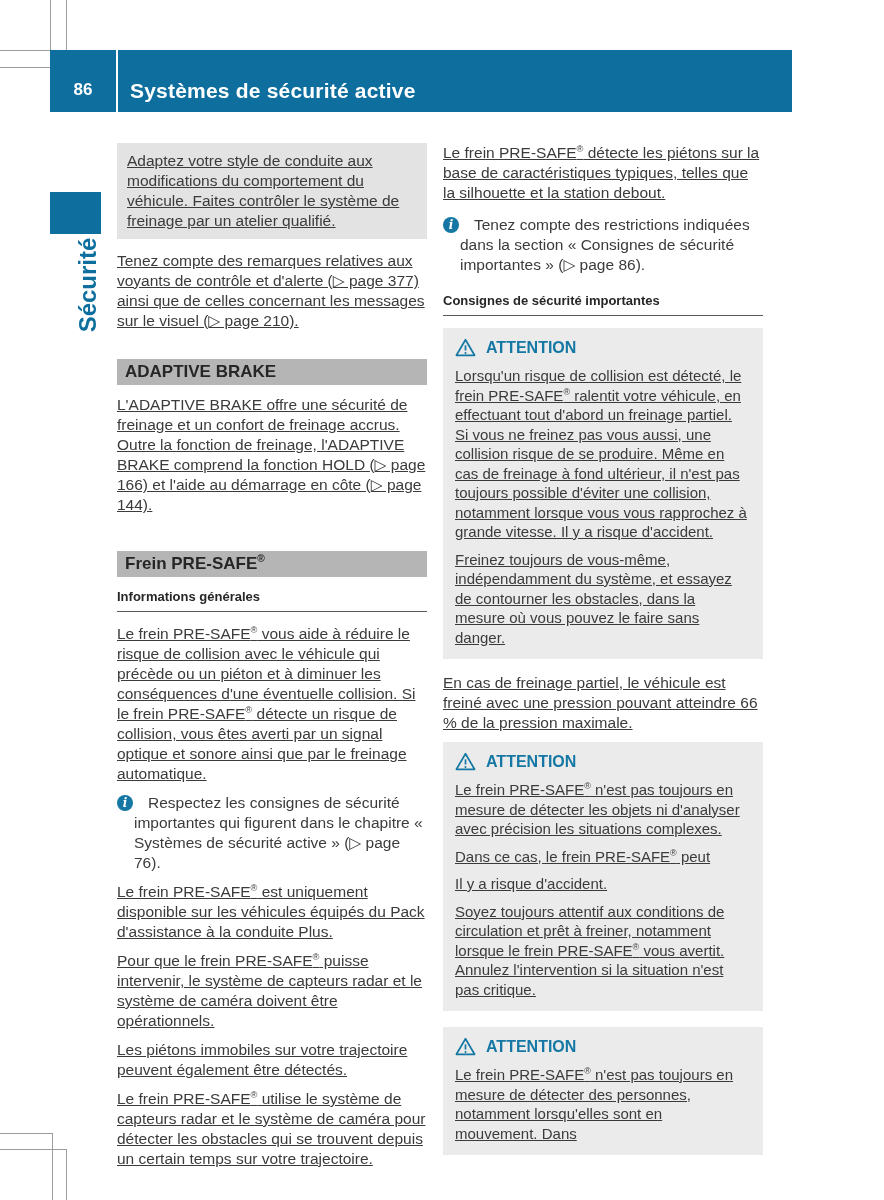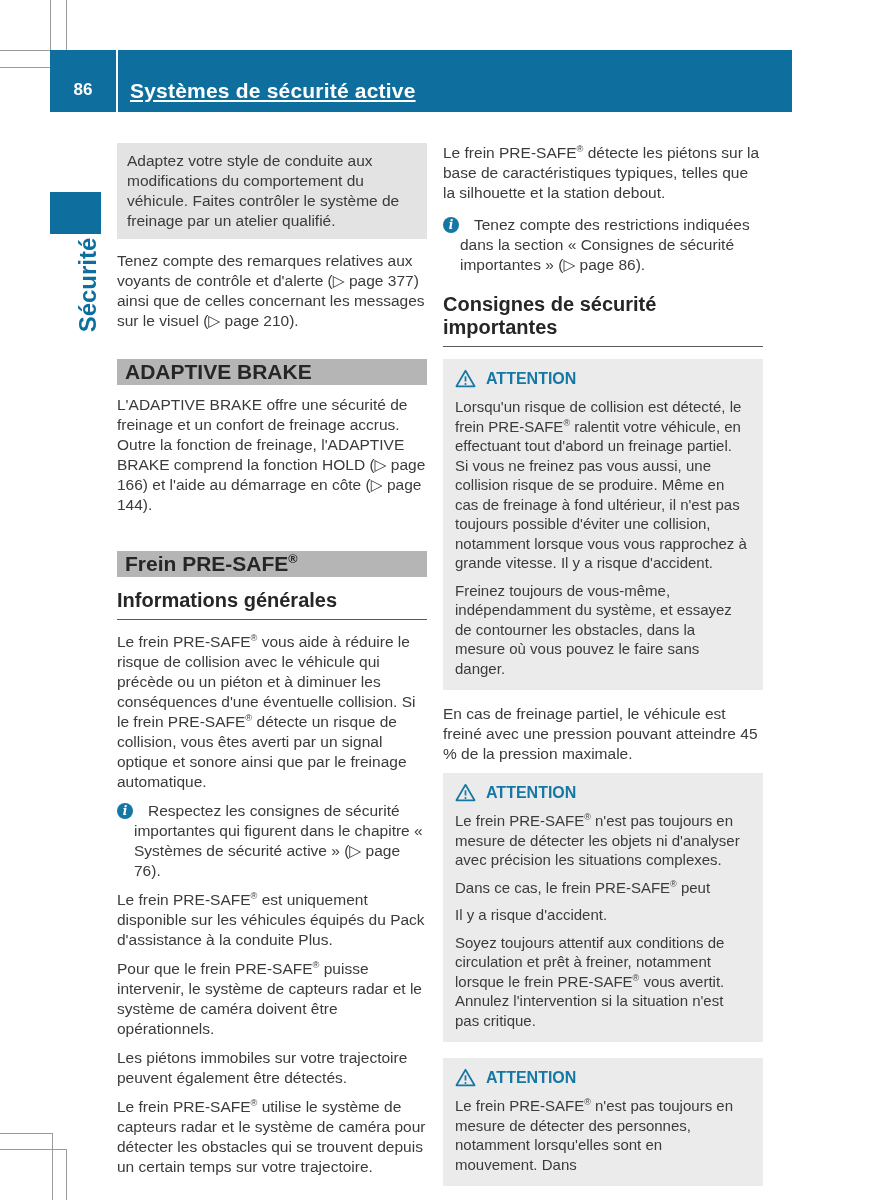--- a/index.html
+++ b/index.html
@@ -9,41 +9,41 @@
   
   .mark { position:absolute; background:#9b9b9b; }
 
   
   .top-bar { position:absolute; left:50px; top:50px; width:783px; height:62px;
              background:#0e6f9e; display:flex; align-items:stretch; color:#ffffff; }
   .page-num { width:66px; display:flex; align-items:flex-end; justify-content:center;
               font-weight:bold; font-size:17px; padding-bottom:12px; }
   .hdr-divider { width:2px; background:#ffffff; }
   .page-title { margin:0; display:flex; align-items:flex-end; padding:0 0 9px 12px;
-                font-size:21px; font-weight:bold; letter-spacing:0.2px;text-decoration:underline; }
+                font-size:21px; font-weight:bold; letter-spacing:0.2px; }
 
   
   .sidebar-tab { position:absolute; left:50px; top:192px; width:51px; height:42px; background:#0e6f9e; }
   .sidebar-label { position:absolute; left:36px; top:271px; width:104px; text-align:center;
                    transform:rotate(-90deg); color:#0e6f9e; font-size:24px; font-weight:bold; }
 
   
   .column { position:absolute; top:143px; }
   .col-left  { left:117px; width:310px; }
   .col-right { left:443px; width:320px; }
 
-  .para { margin:0 0 9px 0; font-size:15.5px; line-height:20px; }
+  .para { margin:0 0 9px 0; font-size:15.5px; line-height:20px;text-decoration:underline; }
 
   .note-box { background:#e3e3e3; padding:8px 10px; }
   .note-box .para { margin:0; }
 
-  .section-bar { background:#b5b5b5; color:#262626; font-weight:bold; font-size:21px;
+  .section-bar { background:#b5b5b5; color:#262626; font-weight:bold; font-size:17px;
                  line-height:26px; height:26px; padding:0 0 0 8px; margin:0 0 10px 0; }
 
-  .sub-heading { margin:0 0 12px 0; font-size:20px; font-weight:bold; color:#262626;
+  .sub-heading { margin:0 0 12px 0; font-size:13px; font-weight:bold; color:#262626;
                  border-bottom:1px solid #5a5a5a; padding-bottom:7px; }
 
   .info-note { position:relative; padding-left:17px; text-indent:14px; margin:0 0 9px 0;
                font-size:15.5px; line-height:20px; }
   .info-icon { position:absolute; left:0; top:2px; width:16px; height:16px; border-radius:50%;
                background:#1578a4; color:#ffffff; text-align:center; text-indent:0;
                font:italic bold 12px/16px "DejaVu Serif",serif; }
 
   .warning { background:#ebebeb; padding:10px 16px 12px 12px; margin:0 0 14px 0; }
   .warning .para { font-size:15px; line-height:19.5px; margin-bottom:8px; }
@@ -141,21 +141,21 @@
           <path d="M12 2 L22.5 20 L1.5 20 Z" fill="none" stroke="#1578a4" stroke-width="2" stroke-linejoin="round"></path>
           <line x1="12" y1="8.5" x2="12" y2="14.5" stroke="#1578a4" stroke-width="2"></line>
           <circle cx="12" cy="17.3" r="1.2" fill="#1578a4"></circle>
         </svg>
         <span>ATTENTION</span>
       </div>
       <p class="para">Lorsqu'un risque de collision est détecté, le frein PRE-SAFE<sup>®</sup> ralentit votre véhicule, en effectuant tout d'abord un freinage partiel. Si vous ne freinez pas vous aussi, une collision risque de se produire. Même en cas de freinage à fond ultérieur, il n'est pas toujours possible d'éviter une collision, notamment lorsque vous vous rapprochez à grande vitesse. Il y a risque d'accident.</p>
       <p class="para">Freinez toujours de vous-même, indépendamment du système, et essayez de contourner les obstacles, dans la mesure où vous pouvez le faire sans danger.</p>
     </div>
 
-    <p class="para mt14">En cas de freinage partiel, le véhicule est freiné avec une pression pouvant atteindre 45 % de la pression maximale.</p>
+    <p class="para mt14">En cas de freinage partiel, le véhicule est freiné avec une pression pouvant atteindre 66 % de la pression maximale.</p>
 
     <div class="warning mt8">
       <div class="warning-header">
         <svg viewBox="0 0 24 22" width="21" height="19" aria-hidden="true">
           <path d="M12 2 L22.5 20 L1.5 20 Z" fill="none" stroke="#1578a4" stroke-width="2" stroke-linejoin="round"></path>
           <line x1="12" y1="8.5" x2="12" y2="14.5" stroke="#1578a4" stroke-width="2"></line>
           <circle cx="12" cy="17.3" r="1.2" fill="#1578a4"></circle>
         </svg>
         <span>ATTENTION</span>
       </div>

